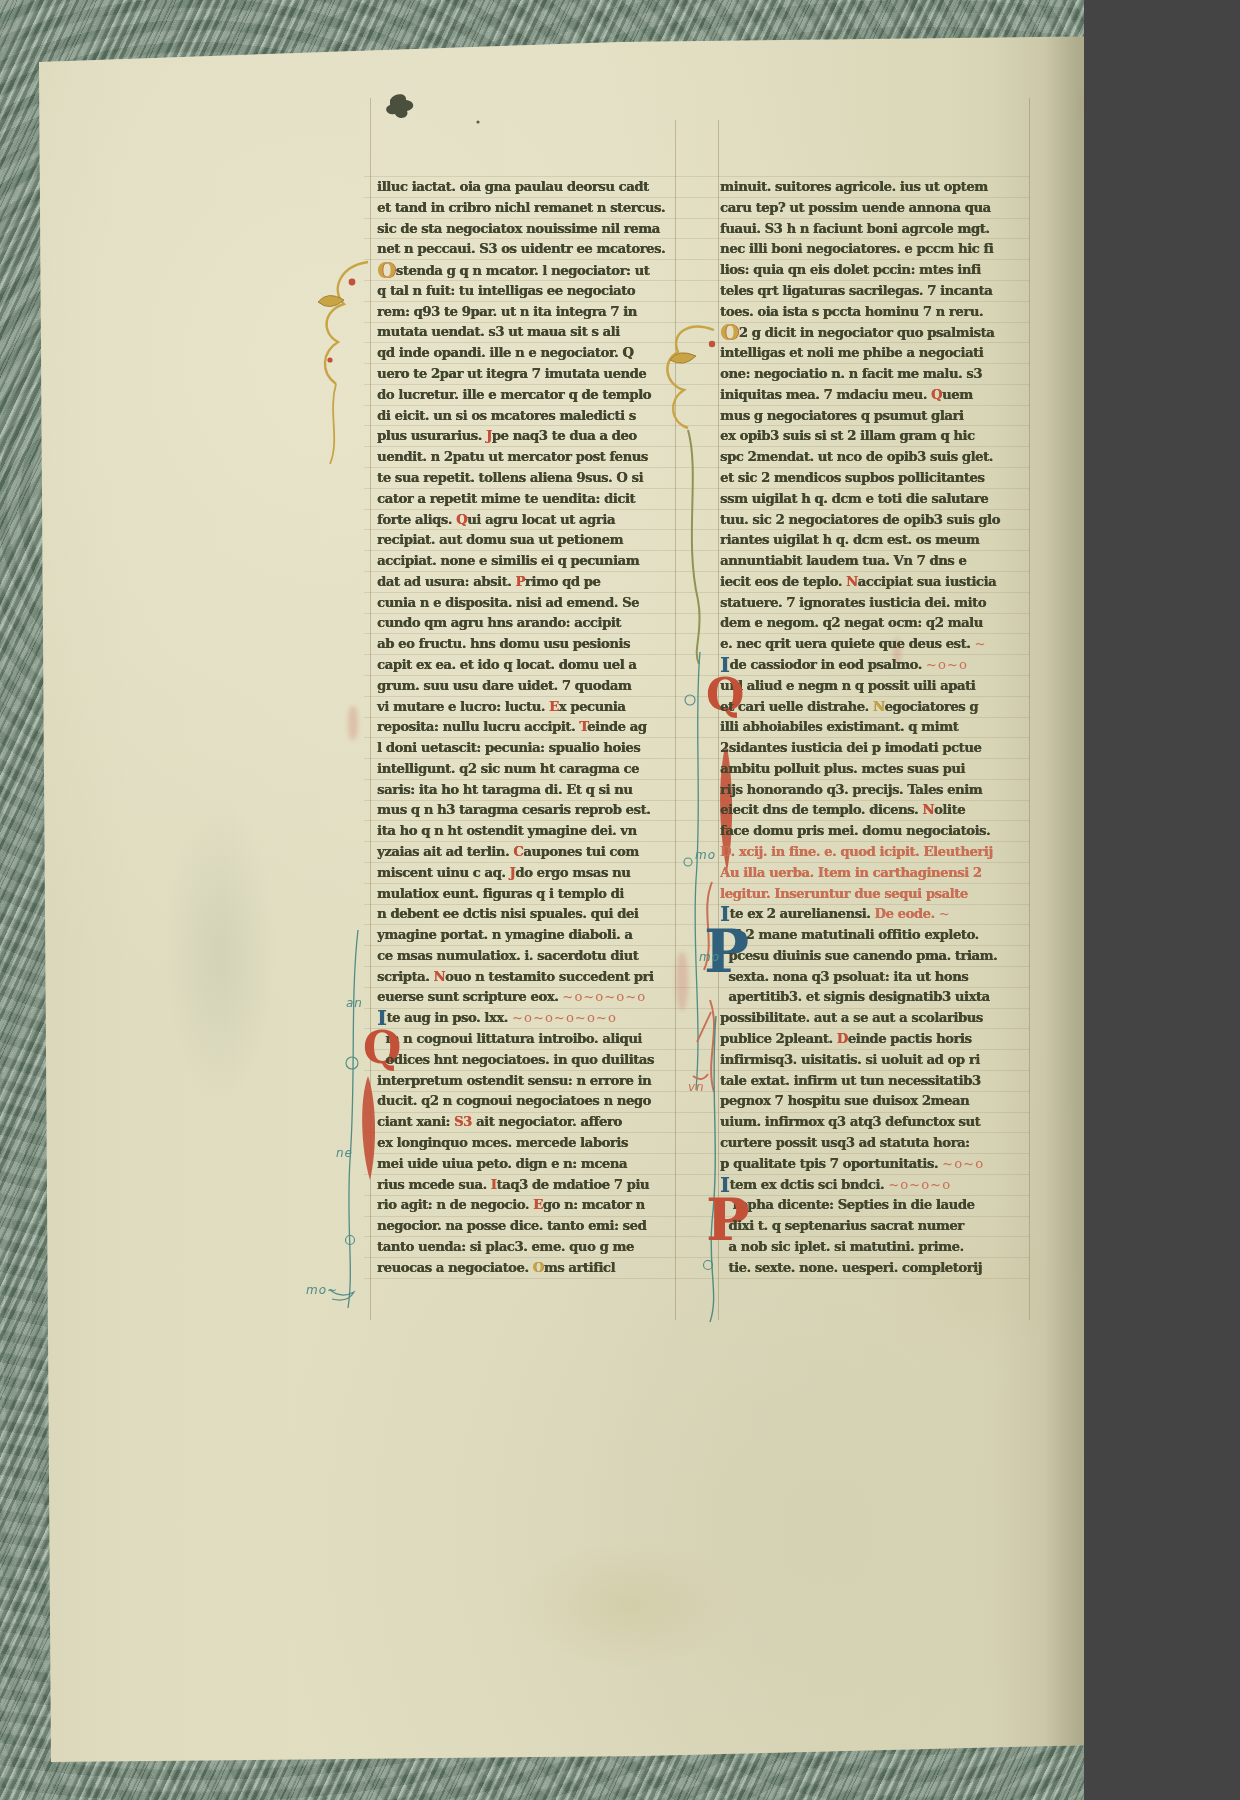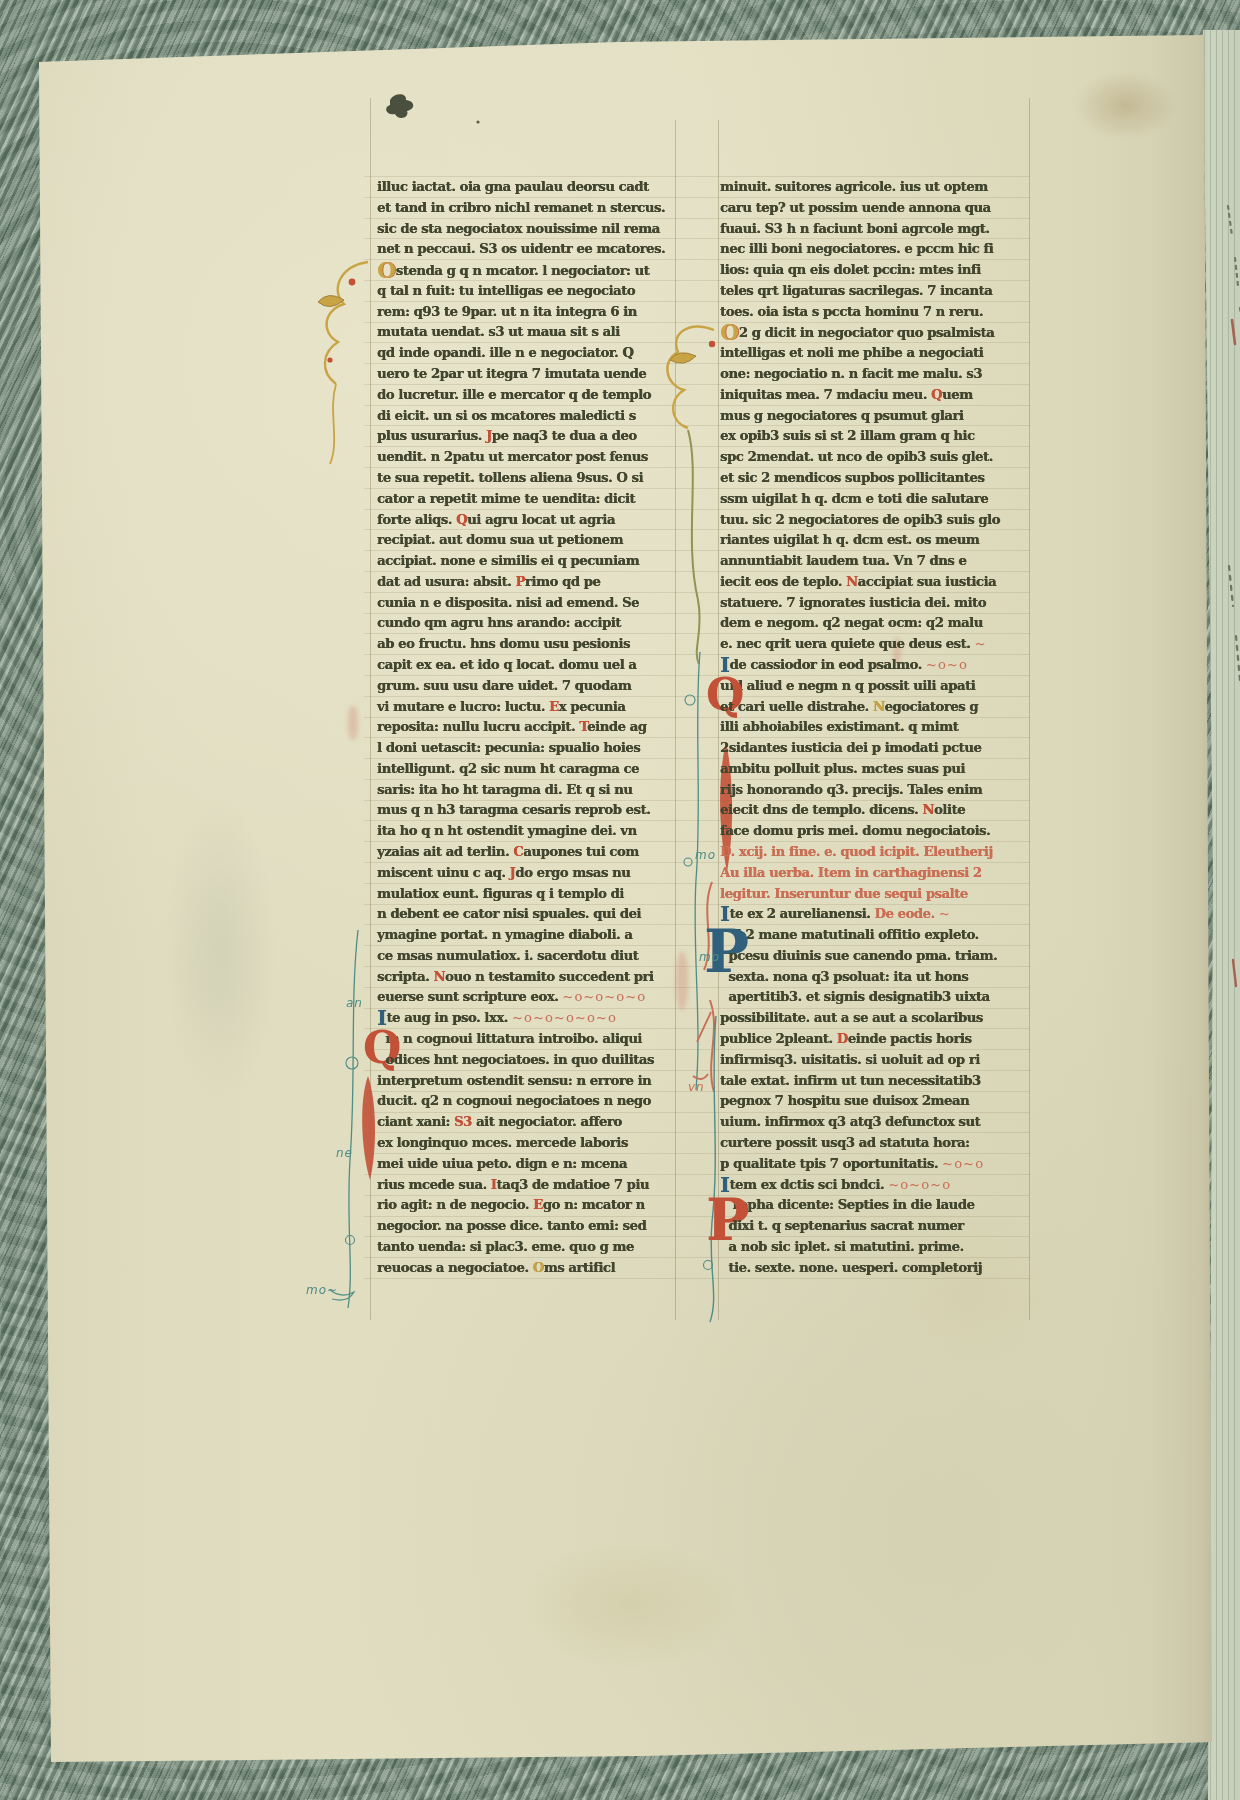--- a/index.html
+++ b/index.html
@@ -3,21 +3,21 @@
 <meta charset="utf-8">
 <style>
   :root{
     --parch:#dfdcc0; --parch-hi:#e7e4ca; --parch-lo:#cfcdb0;
     --ink:#43462f; --red:#c25138; --red-soft:#c96f55; --blue:#30607c;
     --teal:#4f8d85; --gold:#c9a445; --fab1:#8a9e8c; --fab2:#5f7364;
     --sliver:#cbd4bf; --rule:rgba(135,122,85,.25);
   }
   html,body{margin:0;padding:0;background:#444;}
   .stage{
-    position:relative; width:1240px; height:1800px; overflow:hidden;
+    position:relative; width:1084px; height:1800px; overflow:hidden;
     background:
       repeating-linear-gradient(295deg, rgba(228,236,222,.30) 0 2px, rgba(0,0,0,0) 2px 9px),
       repeating-linear-gradient(115deg, var(--fab1) 0 3px, var(--fab2) 5px 8px);
   }
   .stage::before{ 
     content:""; position:absolute; inset:0;
     background:
       repeating-radial-gradient(circle at 18% 28%, rgba(255,255,255,.06) 0 11px, rgba(20,40,28,.09) 13px 22px),
       repeating-radial-gradient(circle at 85% 75%, rgba(255,255,255,.05) 0 14px, rgba(20,40,28,.07) 16px 27px);
     mix-blend-mode:normal; pointer-events:none;
@@ -167,21 +167,21 @@
     </g>
   </svg>
 
   <div class="ms-col col-left">
       <div class="ms-line"><span class="seg">illuc iactat. oia gna paulau deorsu cadt</span></div>
       <div class="ms-line"><span class="seg">et tand in cribro nichl remanet n stercus.</span></div>
       <div class="ms-line"><span class="seg">sic de sta negociatox nouissime nil rema</span></div>
       <div class="ms-line"><span class="seg">net n peccaui. S3 os uidentr ee mcatores.</span></div>
       <div class="ms-line"><span class="seg litG">O</span><span class="seg">stenda g q n mcator. l negociator: ut</span></div>
       <div class="ms-line"><span class="seg">q tal n fuit: tu intelligas ee negociato</span></div>
-      <div class="ms-line"><span class="seg">rem: q93 te 9par. ut n ita integra 6 in</span></div>
+      <div class="ms-line"><span class="seg">rem: q93 te 9par. ut n ita integra 7 in</span></div>
       <div class="ms-line"><span class="seg">mutata uendat. s3 ut maua sit s ali</span></div>
       <div class="ms-line"><span class="seg">qd inde opandi. ille n e negociator. Q</span></div>
       <div class="ms-line"><span class="seg">uero te 2par ut itegra 7 imutata uende</span></div>
       <div class="ms-line"><span class="seg">do lucretur. ille e mercator q de templo</span></div>
       <div class="ms-line"><span class="seg">di eicit. un si os mcatores maledicti s</span></div>
       <div class="ms-line"><span class="seg">plus usurarius. </span><span class="seg red">J</span><span class="seg">pe naq3 te dua a deo</span></div>
       <div class="ms-line"><span class="seg">uendit. n 2patu ut mercator post fenus</span></div>
       <div class="ms-line"><span class="seg">te sua repetit. tollens aliena 9sus. O si</span></div>
       <div class="ms-line"><span class="seg">cator a repetit mime te uendita: dicit</span></div>
       <div class="ms-line"><span class="seg">forte aliqs. </span><span class="seg red">Q</span><span class="seg">ui agru locat ut agria</span></div>
@@ -196,21 +196,21 @@
       <div class="ms-line"><span class="seg">vi mutare e lucro: luctu. </span><span class="seg red">E</span><span class="seg">x pecunia</span></div>
       <div class="ms-line"><span class="seg">reposita: nullu lucru accipit. </span><span class="seg red">T</span><span class="seg">einde ag</span></div>
       <div class="ms-line"><span class="seg">l doni uetascit: pecunia: spualio hoies</span></div>
       <div class="ms-line"><span class="seg">intelligunt. q2 sic num ht caragma ce</span></div>
       <div class="ms-line"><span class="seg">saris: ita ho ht taragma di. Et q si nu</span></div>
       <div class="ms-line"><span class="seg">mus q n h3 taragma cesaris reprob est.</span></div>
       <div class="ms-line"><span class="seg">ita ho q n ht ostendit ymagine dei. vn</span></div>
       <div class="ms-line"><span class="seg">yzaias ait ad terlin. </span><span class="seg red">C</span><span class="seg">aupones tui com</span></div>
       <div class="ms-line"><span class="seg">miscent uinu c aq. </span><span class="seg red">J</span><span class="seg">do ergo msas nu</span></div>
       <div class="ms-line"><span class="seg">mulatiox eunt. figuras q i templo di</span></div>
-      <div class="ms-line"><span class="seg">n debent ee cator nisi spuales. qui dei</span></div>
+      <div class="ms-line"><span class="seg">n debent ee dctis nisi spuales. qui dei</span></div>
       <div class="ms-line"><span class="seg">ymagine portat. n ymagine diaboli. a</span></div>
       <div class="ms-line"><span class="seg">ce msas numulatiox. i. sacerdotu diut</span></div>
       <div class="ms-line"><span class="seg">scripta. </span><span class="seg red">N</span><span class="seg">ouo n testamito succedent pri</span></div>
       <div class="ms-line"><span class="seg">euerse sunt scripture eox. </span><span class="seg filler">~o~o~o~o</span></div>
       <div class="ms-line"><span class="seg litB">I</span><span class="seg">te aug in pso. lxx. </span><span class="seg filler">~o~o~o~o~o</span></div>
       <div class="ms-line"><span class="seg bigR">Q</span><span class="seg">  m n cognoui littatura introibo. aliqui</span></div>
       <div class="ms-line"><span class="seg">  odices hnt negociatoes. in quo duilitas</span></div>
       <div class="ms-line"><span class="seg">interpretum ostendit sensu: n errore in</span></div>
       <div class="ms-line"><span class="seg">ducit. q2 n cognoui negociatoes n nego</span></div>
       <div class="ms-line"><span class="seg">ciant xani: </span><span class="seg red">S3</span><span class="seg"> ait negociator. affero</span></div>

